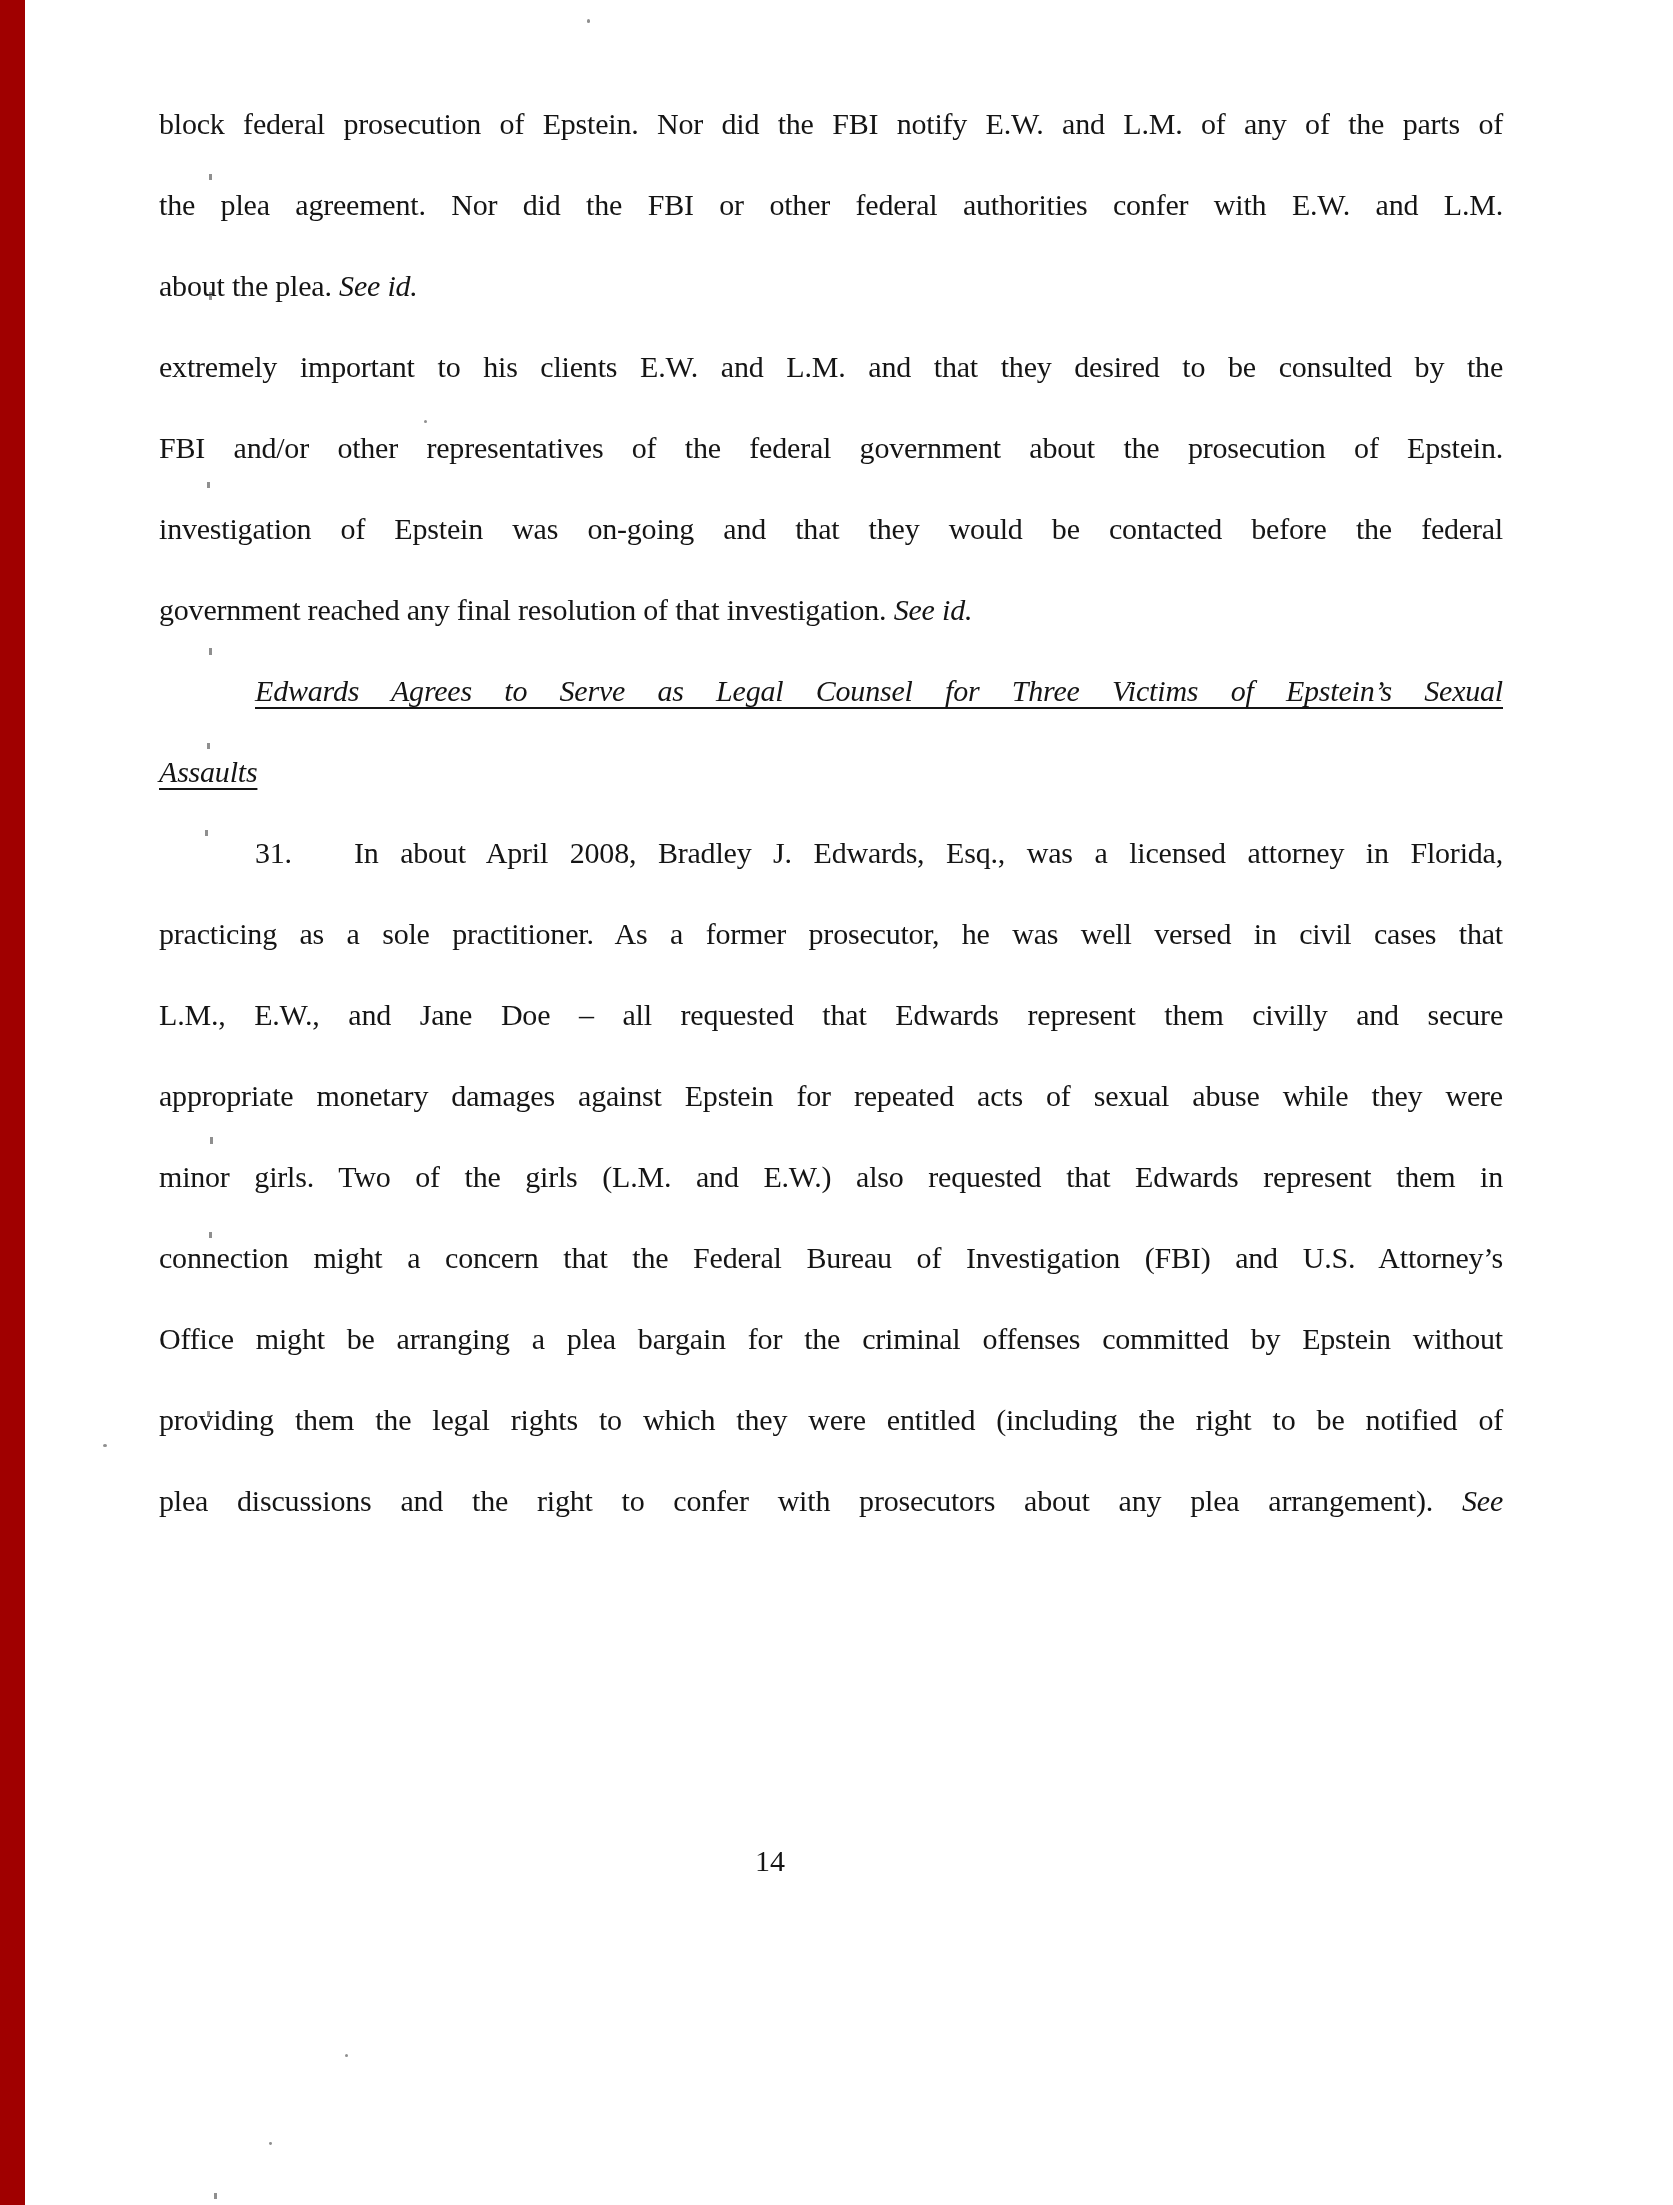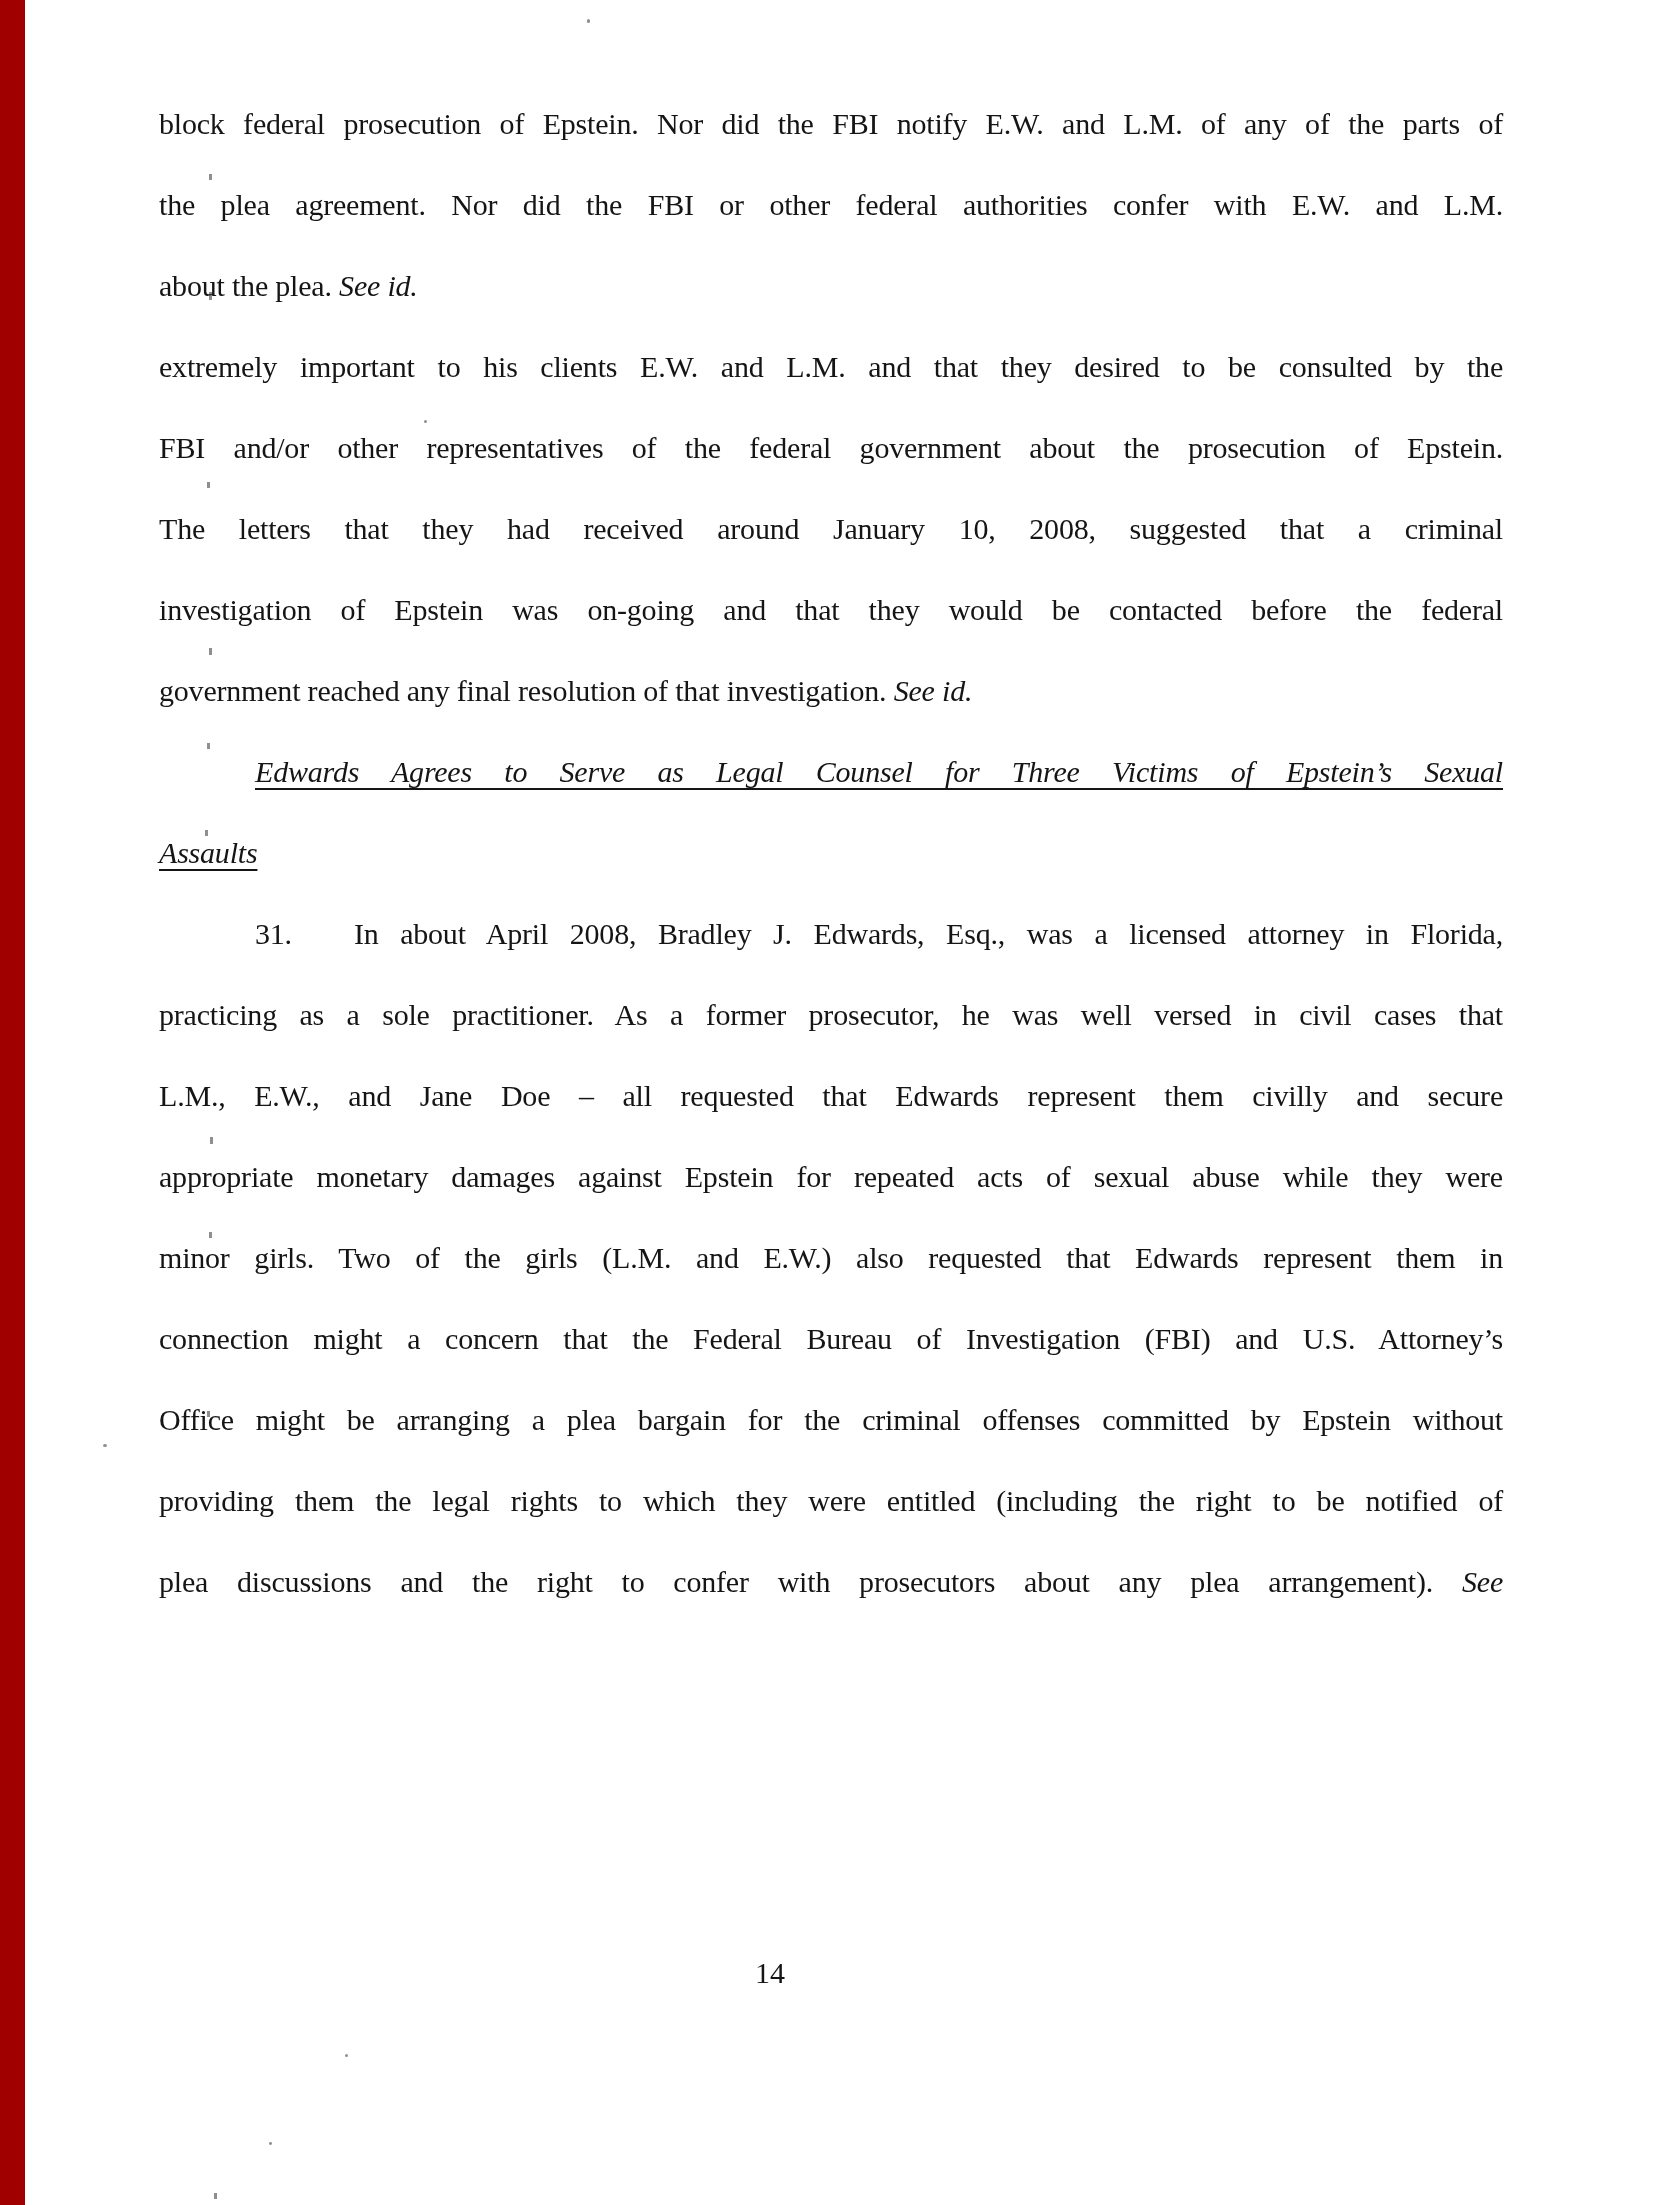--- a/index.html
+++ b/index.html
@@ -36,21 +36,21 @@
   .i { font-style: italic; }
   .heading {
     font-style: italic;
     text-decoration: underline;
     text-decoration-thickness: 2.1px;
     text-underline-offset: 6.2px;
   }
   .page-number {
     position: absolute;
     left: 755px;
-    top: 1956px;
+    top: 1844px;
     font-size: 30px;
   }
   .speck {
     position: absolute;
     background: #333;
     opacity: 0.55;
   }
   .dot { border-radius: 50%; }
 </style>
 </head>
@@ -59,21 +59,20 @@
 <div class="page">
   <div class="red-edge"></div>
 
   <div class="content">
     <div class="line justify"><span>block federal prosecution of Epstein. Nor did the FBI notify E.W. and L.M. of any of the parts of</span></div>
     <div class="line justify"><span>the plea agreement.  Nor did the FBI or other federal authorities confer with E.W. and L.M.</span></div>
     <div class="line left"><span>about the plea.  </span><span class="i">See id.</span></div>
 
     <div class="line justify"><span>extremely important to his clients E.W. and L.M. and that they desired to be consulted by the</span></div>
     <div class="line justify"><span>FBI and/or other representatives of the federal government about the prosecution of Epstein.</span></div>
-    <div class="line justify"><span>The letters that they had received around January 10, 2008, suggested that a criminal</span></div>
     <div class="line justify"><span>investigation of Epstein was on-going and that they would be contacted before the federal</span></div>
     <div class="line left"><span>government reached any final resolution of that investigation.  </span><span class="i">See id.</span></div>
 
     <div class="line justify indent heading"><span>Edwards Agrees to Serve as Legal Counsel for Three Victims of Epstein’s Sexual</span></div>
     <div class="line left heading"><span>Assaults</span></div>
 
     <div class="line justify indent"><span>31.</span><span class="numgap"></span><span>In about April 2008, Bradley J. Edwards, Esq., was a licensed attorney in Florida,</span></div>
     <div class="line justify"><span>practicing as a sole practitioner.  As a former prosecutor, he was well versed in civil cases that</span></div>
     <div class="line justify"><span>L.M., E.W., and Jane Doe – all requested that Edwards represent them civilly and secure</span></div>
     <div class="line justify"><span>appropriate monetary damages against Epstein for repeated acts of sexual abuse while they were</span></div>

